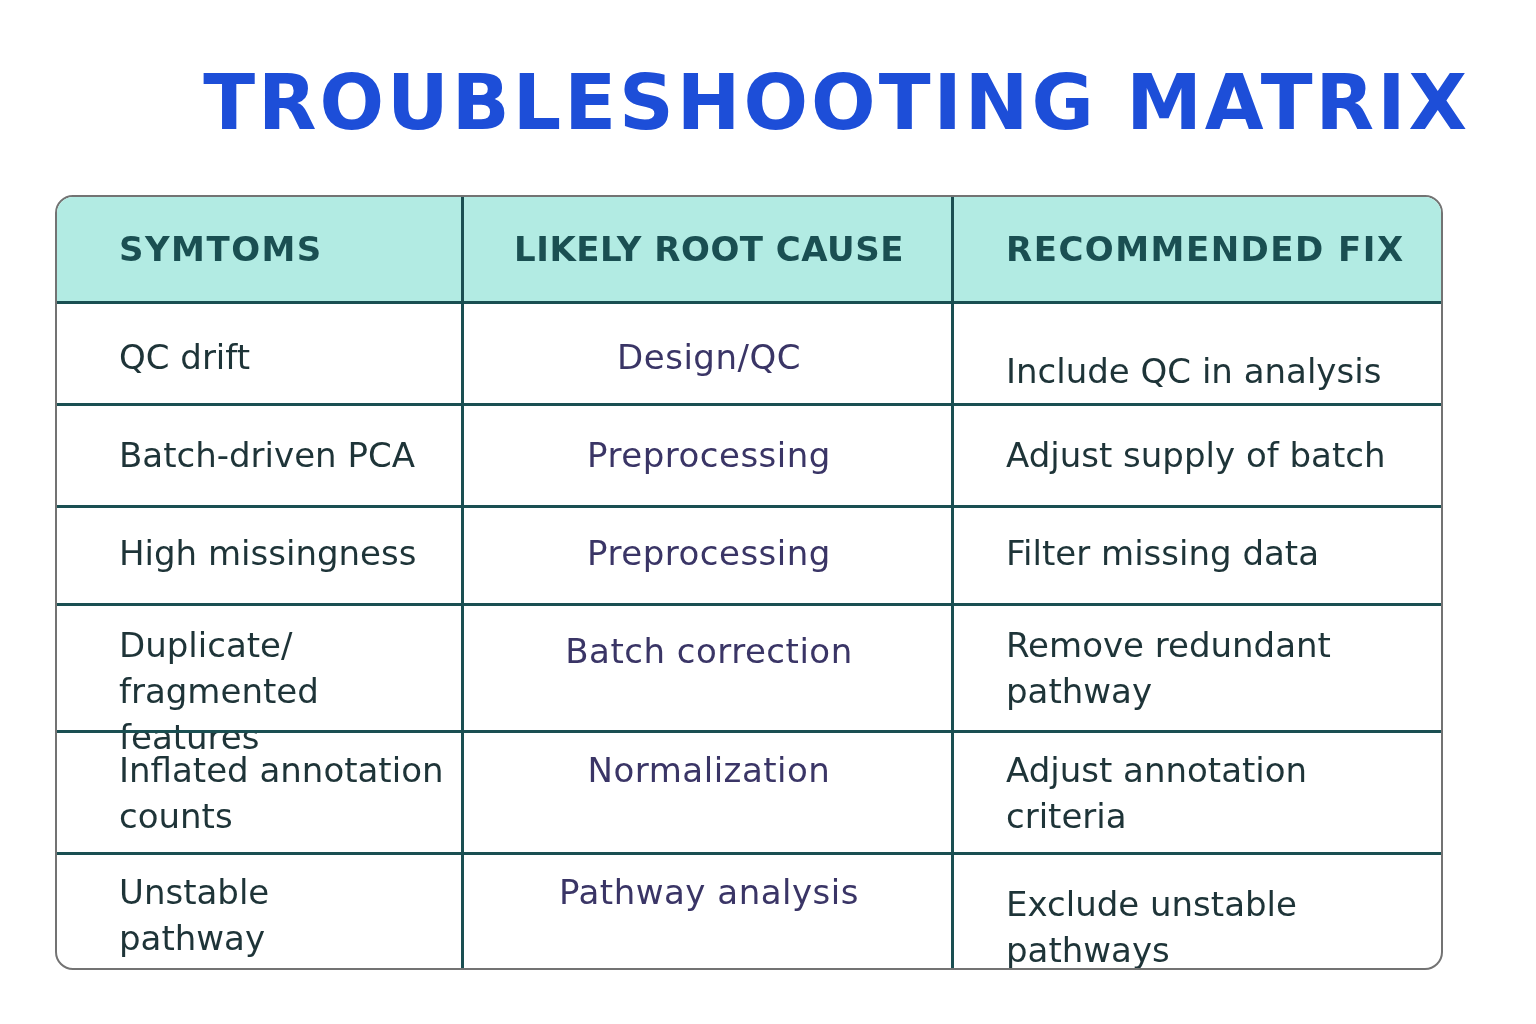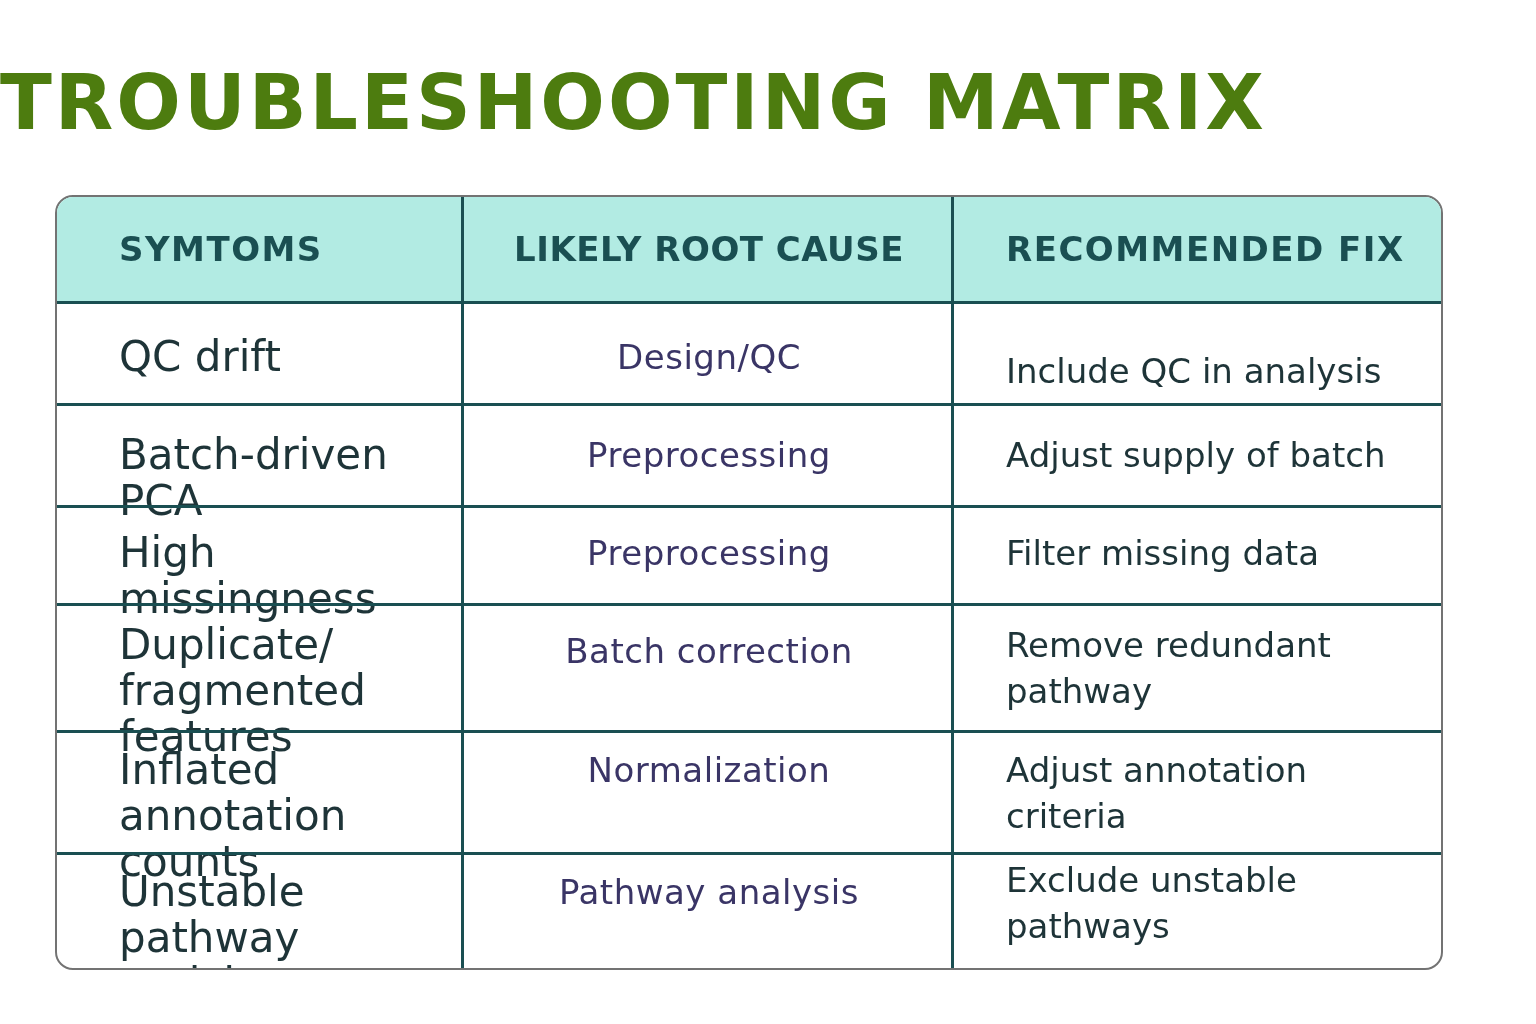--- a/index.html
+++ b/index.html
@@ -1,37 +1,37 @@
 <!DOCTYPE html>
 <html><head>
 <meta charset="utf-8">
 <style>
   html, body { margin:0; padding:0; }
   body {
     width:1536px; height:1024px; background:#ffffff; position:relative; overflow:hidden;
     font-family: "DejaVu Sans", sans-serif;
   }
   .title {
-    position:absolute; left:0; top:58px; width:1470px; text-align:left;
+    position:absolute; left:0; top:58px; width:1470px; text-align:right;
     font-family: "DejaVu Sans", sans-serif; font-weight:bold;
-    font-size:76px; letter-spacing:3px; color:#4d7c0f; line-height:90px;
+    font-size:76px; letter-spacing:3px; color:#1d4ed8; line-height:90px;
   }
   .table {
     position:absolute; left:55px; top:195px; width:1388px; height:775px;
     border:2px solid #737373; border-radius:18px; box-sizing:border-box; overflow:hidden;
     background:#ffffff;
   }
   .row { position:absolute; left:0; width:100%; display:flex; box-sizing:border-box; }
   .row + .row { }
   .hline { position:absolute; left:0; width:100%; height:3px; background:#1a4f52; }
   .vline { position:absolute; top:0; width:3px; height:100%; background:#1a4f52; }
   .header { top:0; height:104px; background:#b2ebe3; }
   .cell { position:absolute; box-sizing:border-box; display:flex; }
   .hcell { font-weight:bold; font-size:34px; letter-spacing:1.5px; color:#1a4f52; align-items:center; height:104px; }
-  .sym { left:0; width:407px; padding-left:62px; font-size:42px; color:#1e3438; line-height:46px; }
+  .sym { left:0; width:407px; padding-left:62px; font-size:34px; color:#1e3438; line-height:46px; }
   .cause { left:407px; width:490px; justify-content:center; font-size:34px; color:#3a3566; line-height:46px; letter-spacing:0.5px; }
   .fix { left:897px; width:491px; padding-left:52px; font-size:34px; color:#1e3438; line-height:46px; }
   .bodyrow .sym, .bodyrow .fix { align-items:flex-start; }
   .bodyrow .cause { align-items:flex-start; }
 </style>
 </head>
 <body>
 
 <div class="title">TROUBLESHOOTING MATRIX</div>
 
@@ -69,21 +69,21 @@
 
   <div class="row bodyrow" style="top:536px;height:119px;">
     <div class="cell sym" style="top:14px;padding-right:12px;">Inflated annotation counts</div>
     <div class="cell cause" style="top:14px;">Normalization</div>
     <div class="cell fix" style="top:14px;padding-right:60px;">Adjust annotation criteria</div>
   </div>
 
   <div class="row bodyrow" style="top:658px;height:117px;">
     <div class="cell sym" style="top:14px;padding-right:50px;">Unstable pathway enrichment</div>
     <div class="cell cause" style="top:14px;">Pathway analysis</div>
-    <div class="cell fix" style="top:2px;padding-right:80px;">Exclude unstable pathways</div>
+    <div class="cell fix" style="top:26px;padding-right:80px;">Exclude unstable pathways</div>
   </div>
 
   <div class="hline" style="top:104px;"></div>
   <div class="hline" style="top:206px;"></div>
   <div class="hline" style="top:308px;"></div>
   <div class="hline" style="top:406px;"></div>
   <div class="hline" style="top:533px;"></div>
   <div class="hline" style="top:655px;"></div>
   <div class="vline" style="left:404px;"></div>
   <div class="vline" style="left:894px;"></div>

